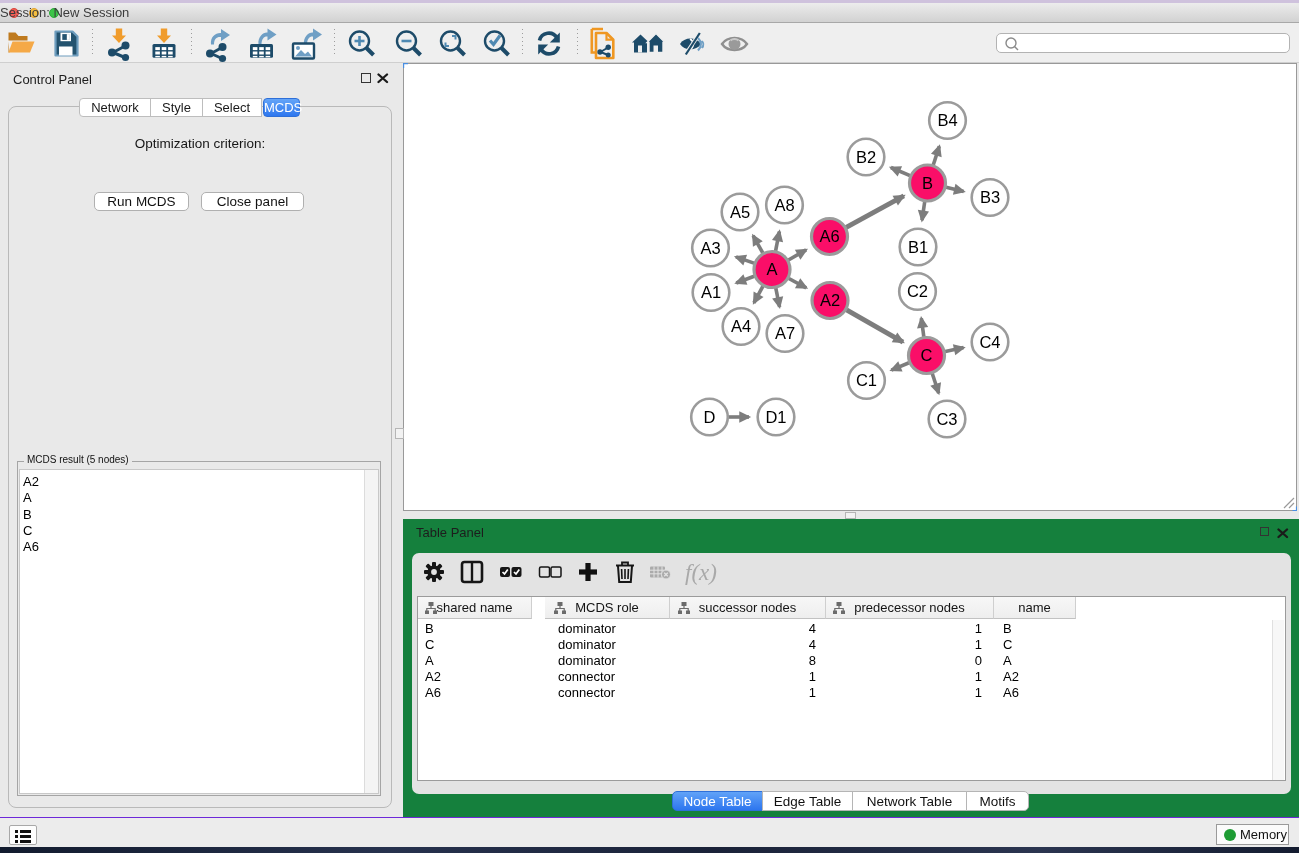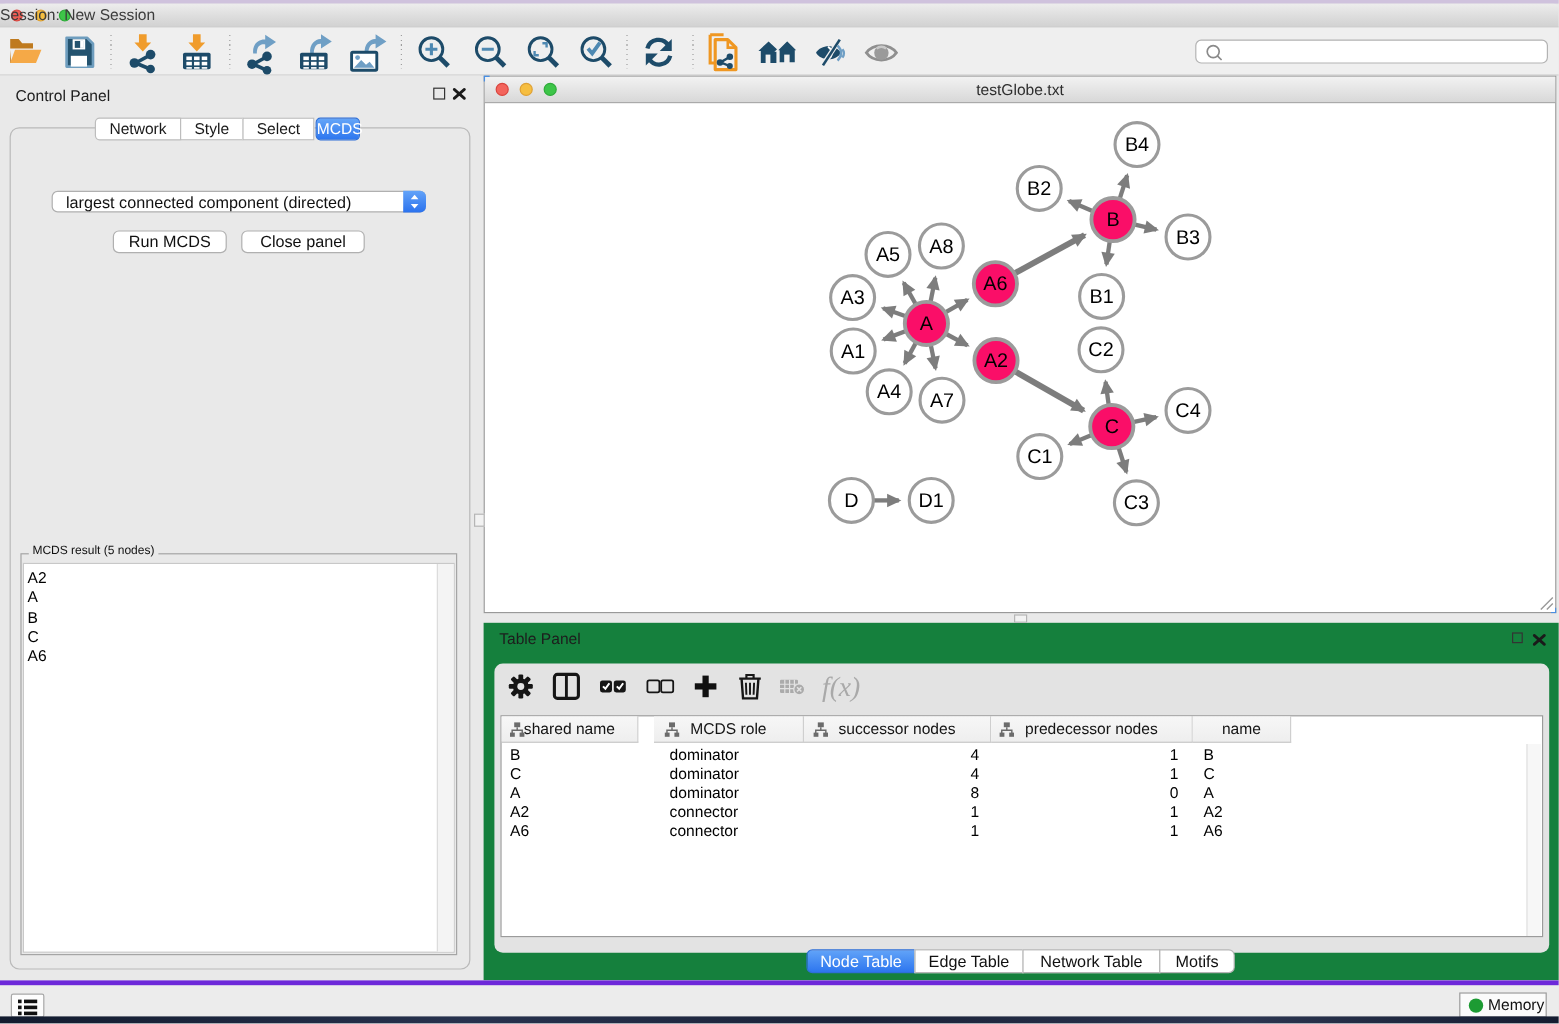--- a/index.html
+++ b/index.html
@@ -64,21 +64,21 @@
   font-size:13px; color:#141414; text-align:center; line-height:22px; }
 .trow { position:absolute; font-size:13px; color:#000; height:16px; line-height:16px; }
 .num { text-align:right; }
 #vtrack { position:absolute; right:1px; top:23px; width:12px; height:160px;
   background:#f7f7f7; border-left:1px solid #e0e0e0; }
 .btab { position:absolute; top:272px; height:20px; background:#fff; border:1px solid #b5b5b5;
   font-size:13.5px; color:#111; text-align:center; line-height:19px; }
 .btabsel { background:linear-gradient(#61a3f8,#2d76ef); color:#fff; border-color:#2e6fd8; }
 
 #statusbar { left:0; top:817px; width:1299px; height:30px; background:#ececec;
-  border-top:4px solid #6d28d9; }
+  border-top:1px solid #6d28d9; }
 #sbtn { position:absolute; left:9px; top:7px; width:28px; height:20px; background:#fdfdfd;
   border:1px solid #a8a8a8; border-radius:2px; }
 #membtn { position:absolute; left:1216px; top:6px; width:73px; height:21px; background:#fbfbfb;
   border:1px solid #9a9a9a; font-size:13px; color:#111; }
 #darkstrip { left:0; top:847px; width:1299px; height:6px;
   background:linear-gradient(90deg,#121b2e,#27324e 30%,#1a2238 55%,#2b3550 80%,#141c30); }
 </style>
 </head>
 <body>
 <div class="abs" id="purpletop"></div>
@@ -253,27 +253,21 @@
   <div class="abs" id="cpTitle">Control Panel</div>
   <span class="pbtn" style="left:361px; width:10px; height:10px; border:1.5px solid #333;"></span>
   <svg class="pbtn" style="left:377px;" width="12" height="11">
     <path d="M1.5 1.5 L10 9 M10 1.5 L1.5 9" stroke="#1a1a1a" stroke-width="2.3" stroke-linecap="round"></path>
   </svg>
   <div class="abs" id="cpBorder"></div>
   <div class="tab" style="left:79px;  width:72px; border-radius:4px 0 0 4px;">Network</div>
   <div class="tab" style="left:150px; width:53px;">Style</div>
   <div class="tab" style="left:202px; width:60px;">Select</div>
   <div class="tab tabsel" style="left:263px; width:37px; border-radius:4px;">MCDS</div>
-  <div class="abs" id="dropdown">
-      <span class="ddtext">largest connected component (directed)</span>
-    <span id="ddstep"><svg width="19" height="18">
-      <path d="M9.5 3.2 L12.7 7 H6.3 Z" fill="#fff"></path>
-      <path d="M9.5 14.8 L12.7 11 H6.3 Z" fill="#fff"></path>
-    </svg></span>
-  </div>
+  <div class="abs" id="optlabel">Optimization criterion:</div>
   <div class="btn" style="left:94px;  width:95px;">Run MCDS</div>
   <div class="btn" style="left:201px; width:103px;">Close panel</div>
   <div class="abs" id="groupbox">
     <span id="gblabel">MCDS result (5 nodes)</span>
     <div id="mcdslist">
       <div style="margin-top:4px">A2</div>
         <div>A</div>
         <div>B</div>
         <div>C</div>
         <div>A6</div>
@@ -282,25 +276,20 @@
   </div>
 </div>
 
 <div class="abs" id="netwin">
   <svg width="10" height="10" style="position:absolute;left:-1px;top:-1px;z-index:3">
     <path d="M0.5 5 L0.5 0.5 L5 0.5" fill="none" stroke="#4a8fe2" stroke-width="1.4"></path>
   </svg>
   <svg width="8" height="8" style="position:absolute;right:-1px;bottom:-1px;z-index:3">
     <path d="M7.5 3.5 L7.5 7.5 L3.5 7.5" fill="none" stroke="#4a8fe2" stroke-width="1.2"></path>
   </svg>
-  <div id="nettitle">testGlobe.txt
-    <span class="tl" style="left:9px;  background:#f3645c; border:0.5px solid #d9453e;"></span>
-    <span class="tl" style="left:29px; background:#f6be40; border:0.5px solid #dfa133;"></span>
-    <span class="tl" style="left:49px; background:#3dc548; border:0.5px solid #2fab3a;"></span>
-  </div>
   <svg id="graph" width="892" height="424" style="position:absolute;left:0;top:22px">
     <defs>
       <marker id="ah" viewBox="0 0 12 12" refX="9.5" refY="6" markerWidth="13" markerHeight="13" markerUnits="userSpaceOnUse" orient="auto">
         <path d="M0.5 0.8 L11.5 6 L0.5 11.2 Z" fill="#7d7d7d"></path>
       </marker>
     </defs>
     <g stroke="#7d7d7d" stroke-width="3.6" marker-end="url(#ah)">
       <line x1="359.7" y1="168.6" x2="349.1" y2="149.6"></line>
       <line x1="371.2" y1="166.8" x2="375.4" y2="145.5"></line>
       <line x1="352.0" y1="177.9" x2="332.0" y2="170.9"></line>

